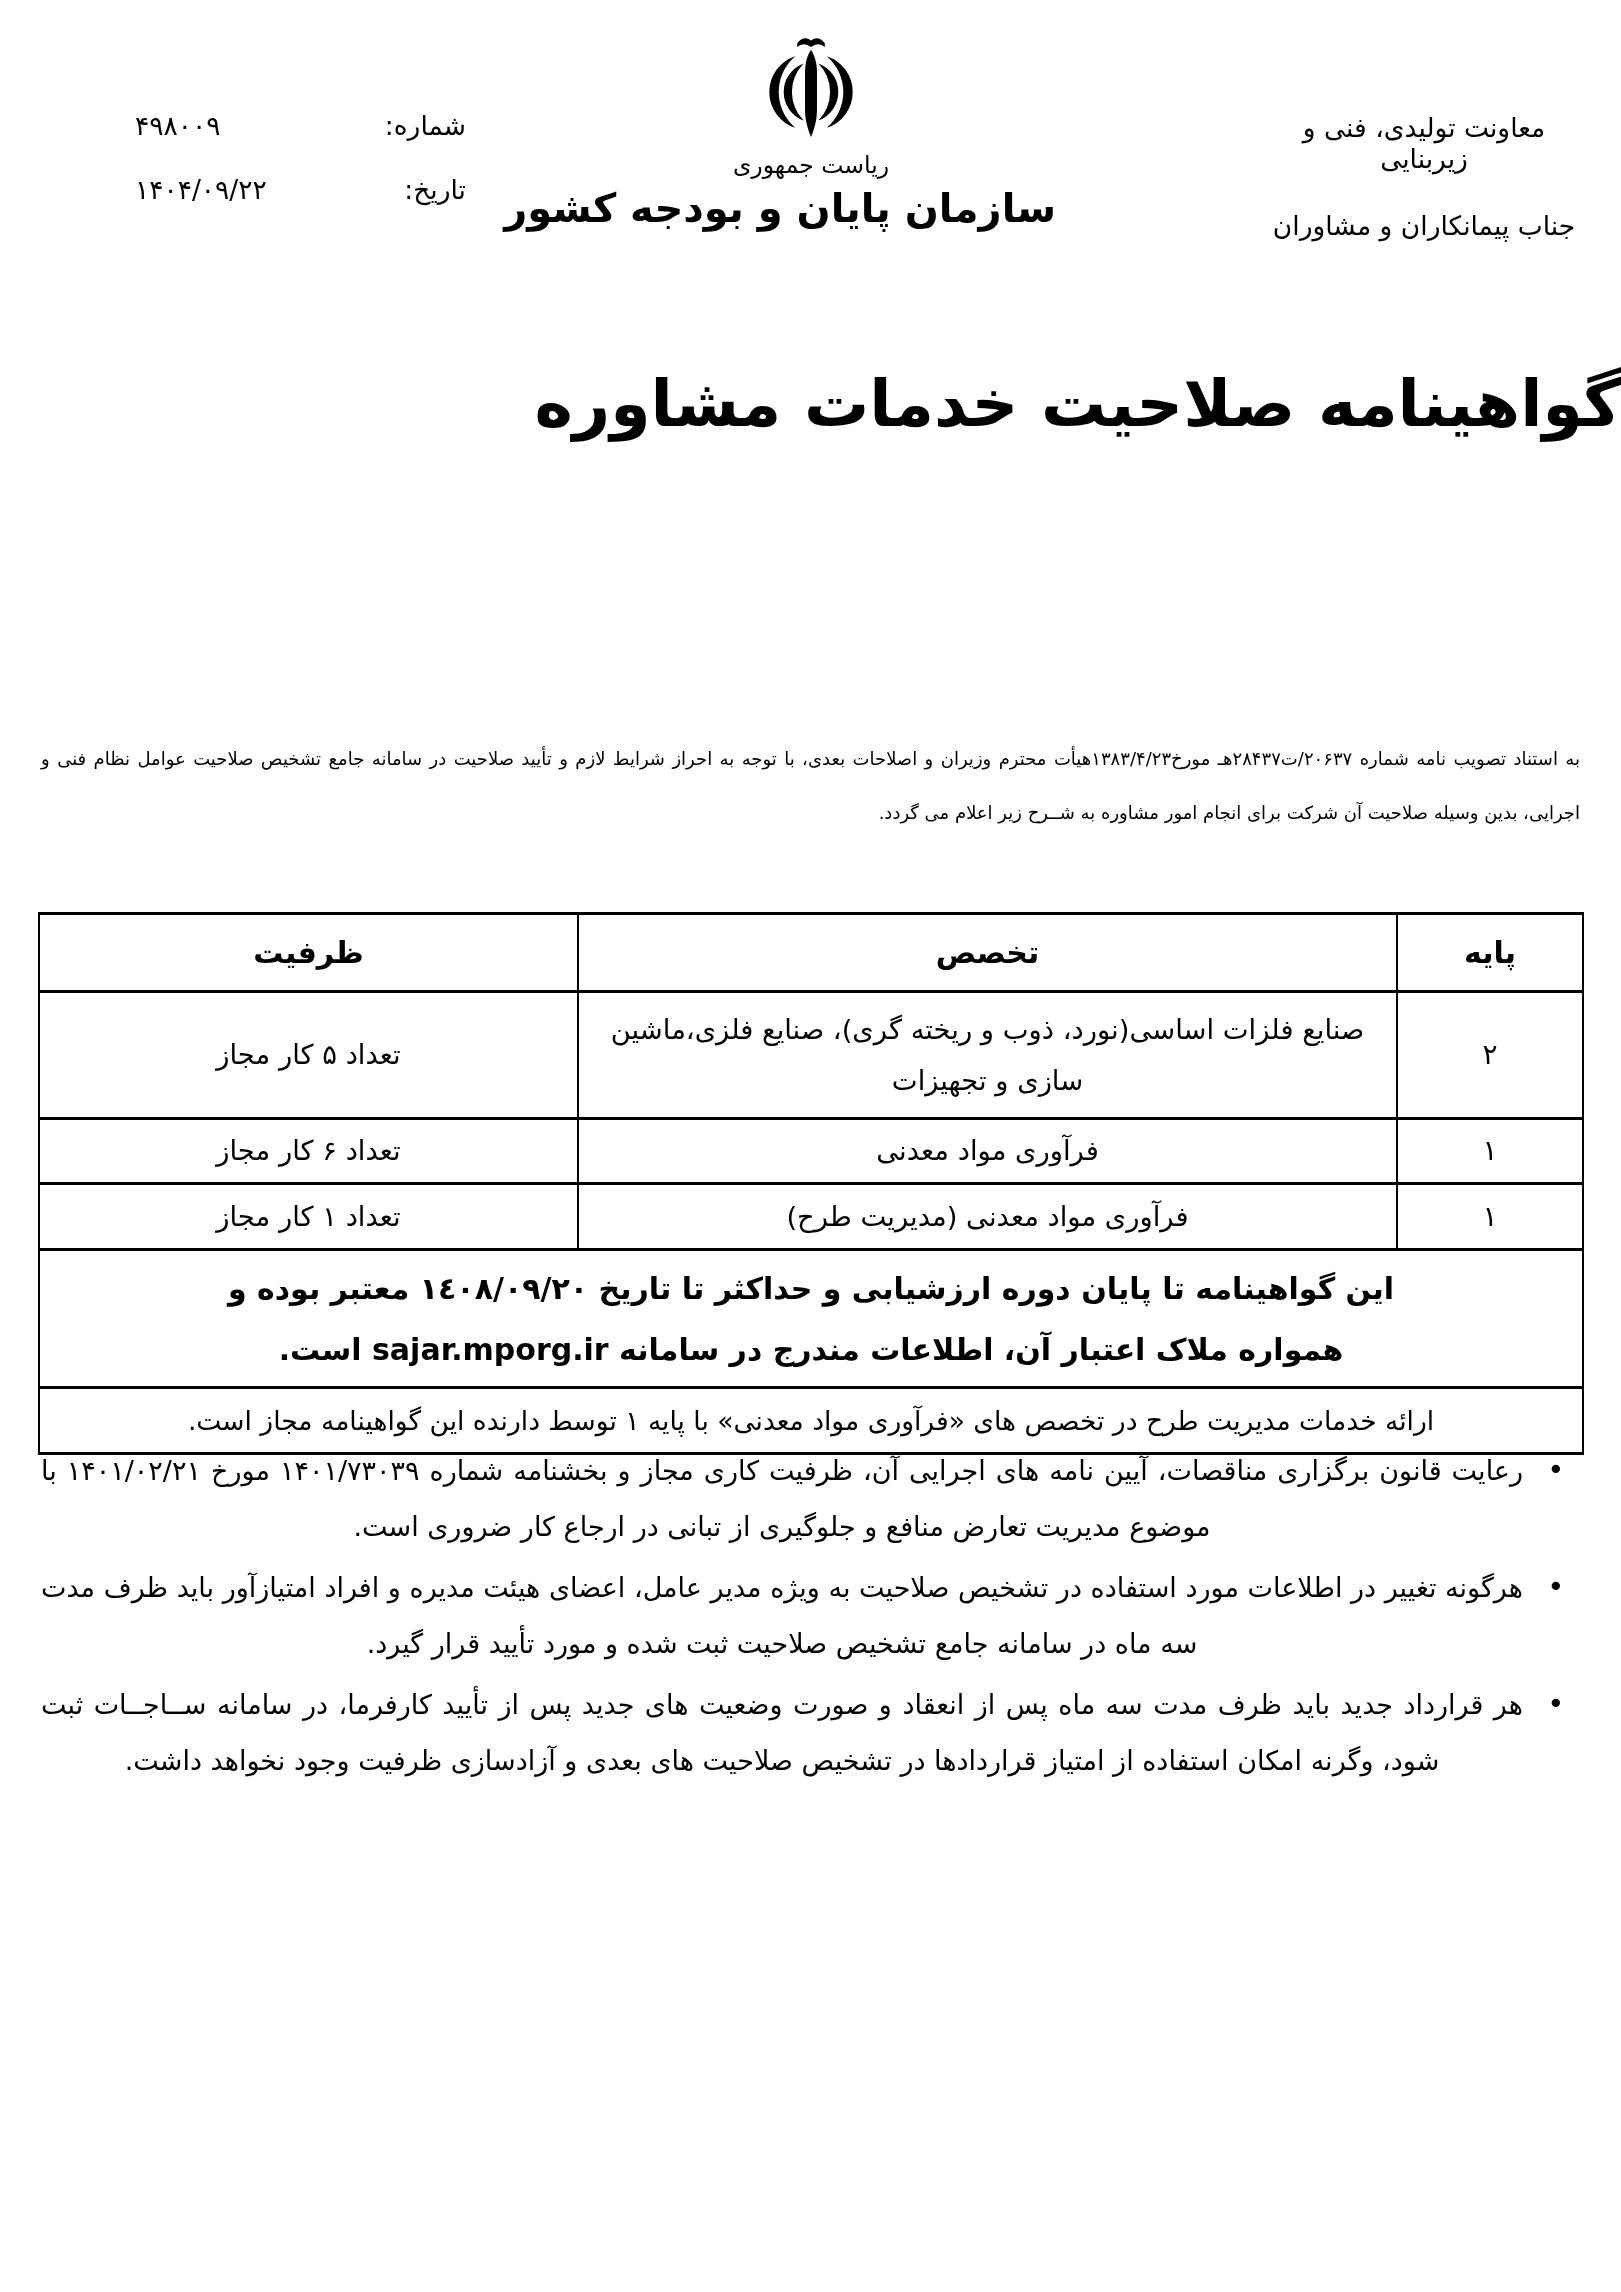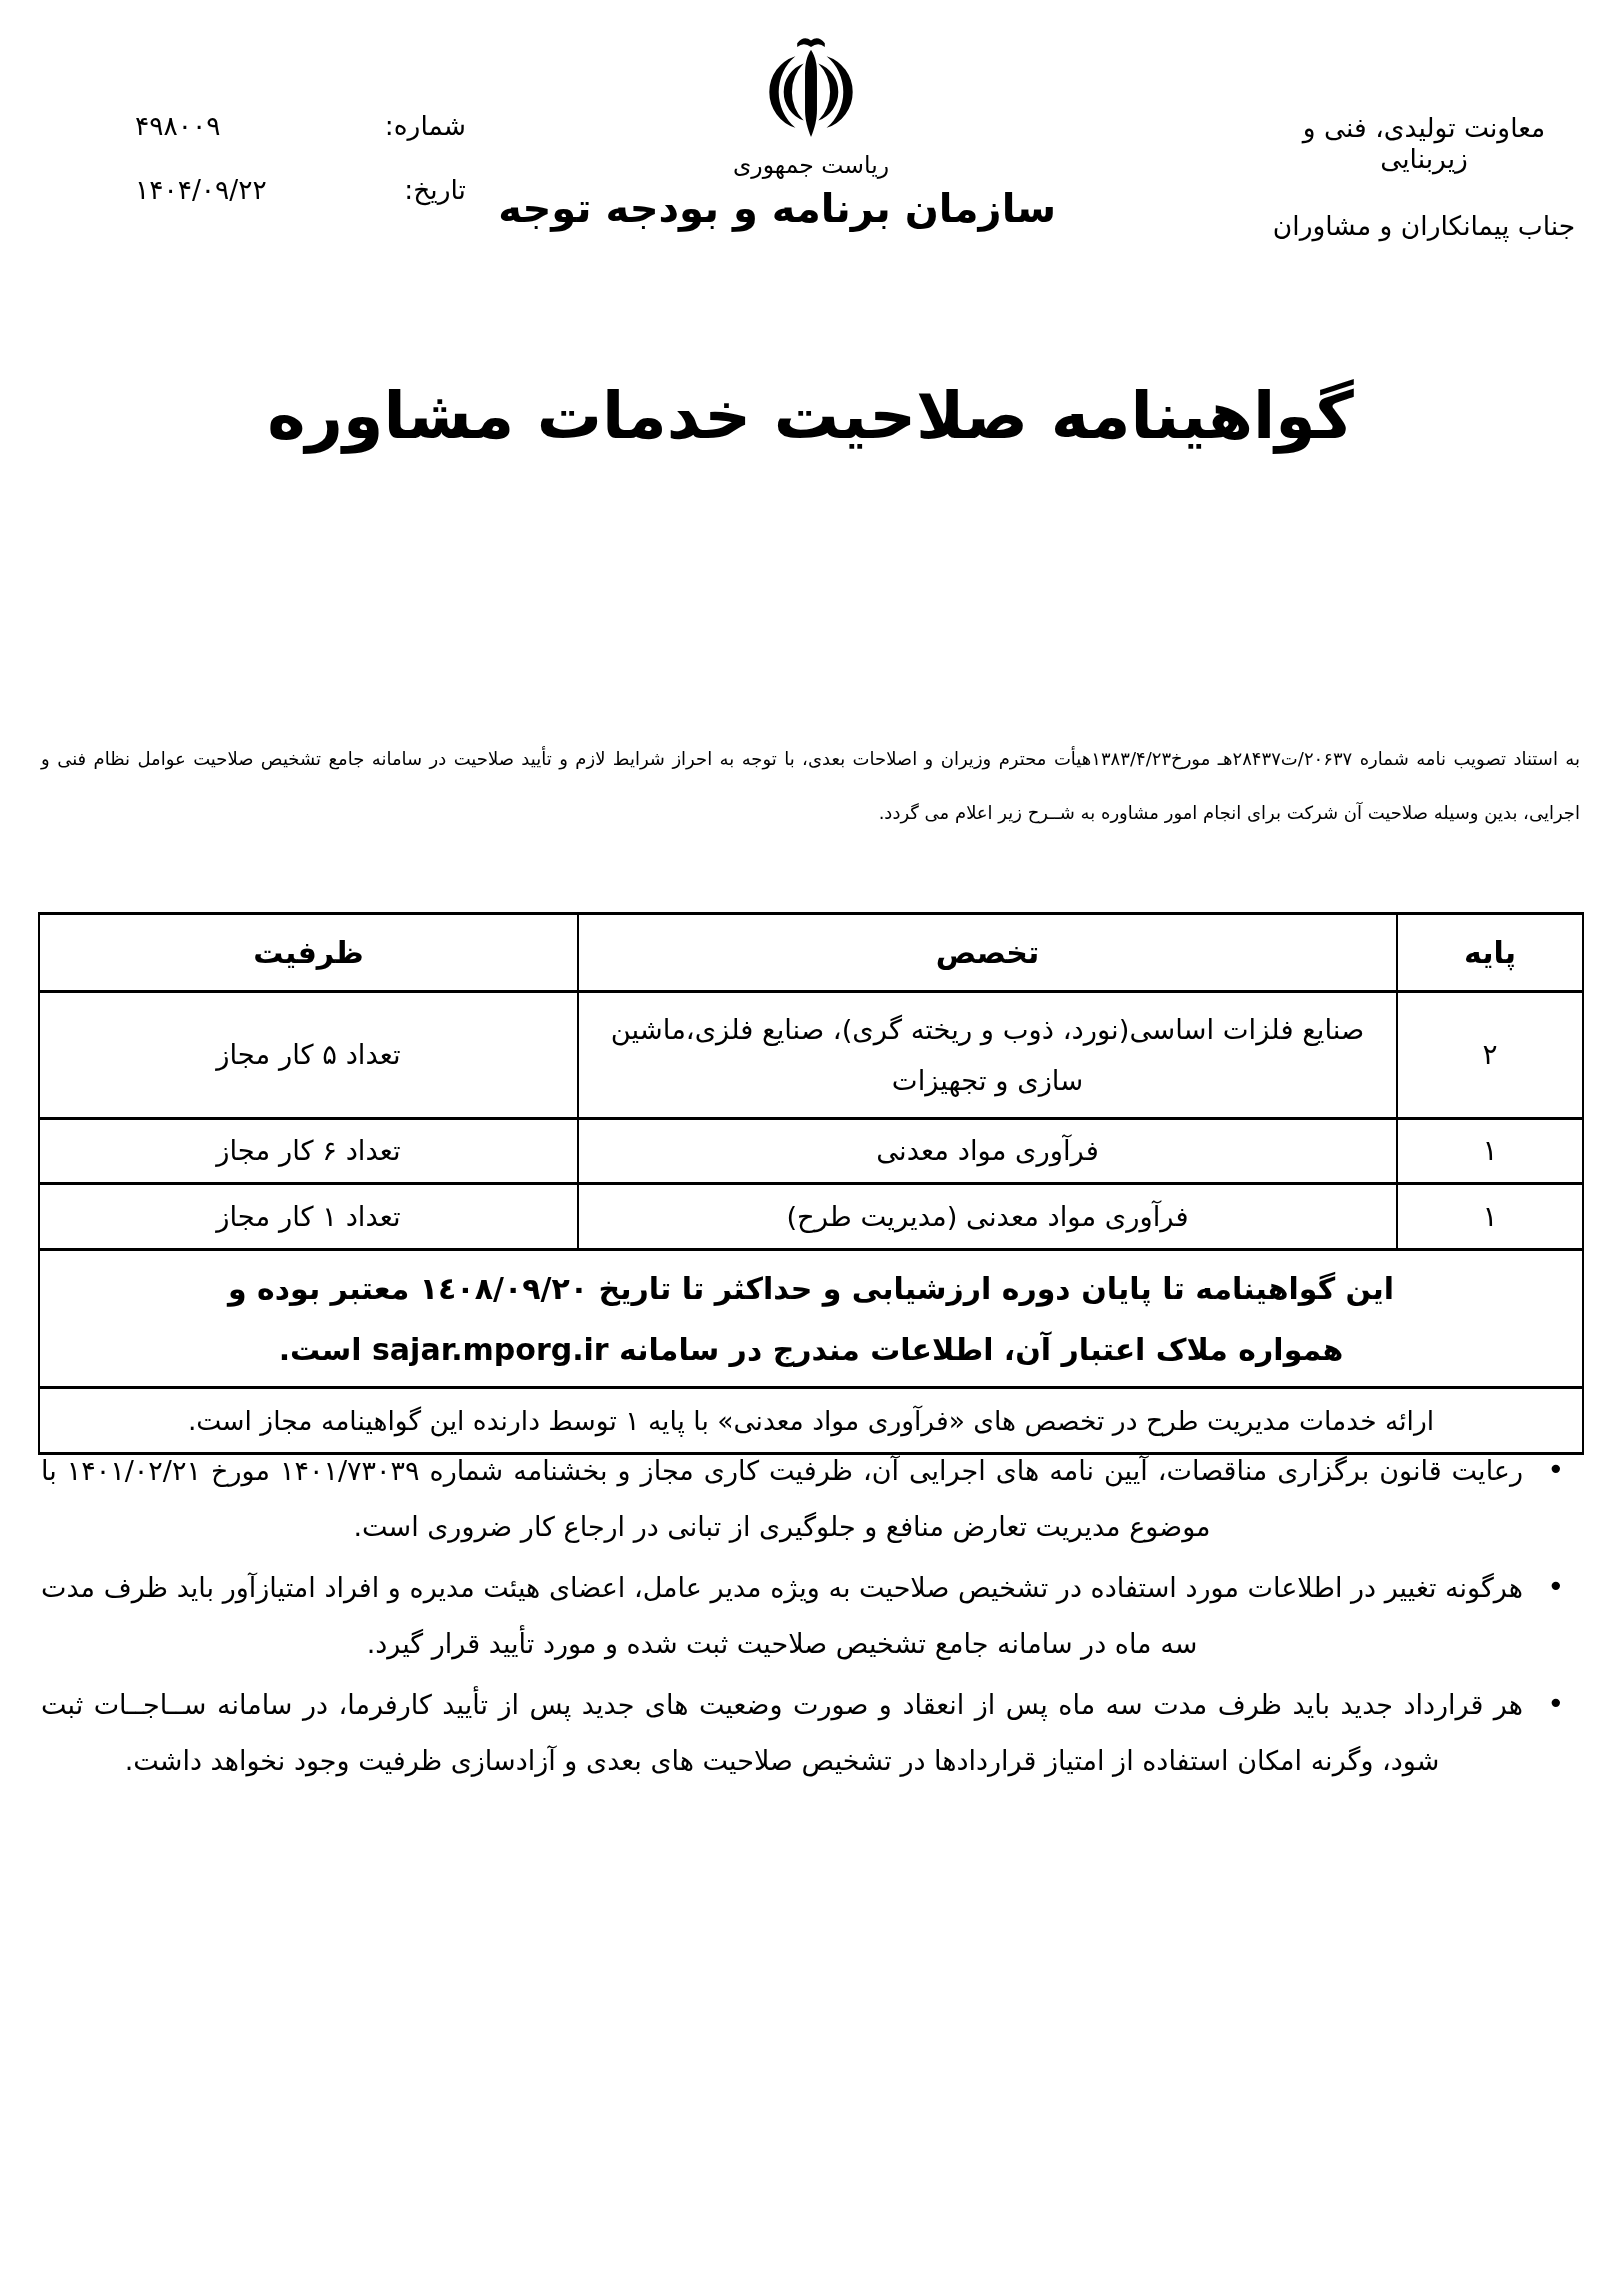--- a/index.html
+++ b/index.html
@@ -19,21 +19,21 @@
   .meta-row + .meta-row{margin-top:33px;}
   .meta-label{font-weight:400;}
   .meta-value{letter-spacing:1px;}
   .hdr-center{position:absolute;left:566px;top:35px;width:490px;text-align:center;}
   .emblem{display:block;margin:0 auto;}
   .org-small{font-size:23.5px;margin-top:2px;}
   .org-large{font-size:40px;font-weight:700;margin-top:5.9px;white-space:nowrap;}
   .hdr-right{position:absolute;left:1255px;top:112px;width:338px;text-align:center;font-size:26.5px;}
   .dept2{margin-top:36px;}
   
-  .title{position:absolute;top:378px;left:0;width:100%;text-align:center;
+  .title{position:absolute;top:366px;left:0;width:100%;
          font-size:65px;font-weight:700;letter-spacing:0;}
   
   .addressee{position:absolute;top:510px;right:43px;left:43px;text-align:right;
              font-weight:700;font-size:29px;line-height:63px;}
   
   .intro{position:absolute;top:714px;right:41px;left:41px;
          font-size:18px;line-height:54px;text-align:justify;}
   
   .qtable{position:absolute;top:912px;left:38px;width:1545px;
           border-collapse:collapse;table-layout:fixed;}
@@ -83,21 +83,21 @@
       <g fill="#000">
         <path d="M35 9 Q42 0 50 6 Q58 0 65 9 L65 13 Q58 7 50 13 Q42 7 35 13 Z"></path>
         <path d="M50 16 C45 24 43.5 32 43.5 42 L43.5 81 C43.5 92 46 101 50 111 C54 101 56.5 92 56.5 81 L56.5 42 C56.5 32 55 24 50 16 Z"></path>
         <path d="M42 31 A33 33 0 0 0 42 93 A44 44 0 0 1 42 31 Z"></path>
         <path d="M58 31 A33 33 0 0 1 58 93 A44 44 0 0 0 58 31 Z"></path>
         <path d="M33 23 A41 41 0 0 0 33 101 A51 51 0 0 1 33 23 Z"></path>
         <path d="M67 23 A41 41 0 0 1 67 101 A51 51 0 0 0 67 23 Z"></path>
       </g>
     </svg>
     <div class="org-small">ریاست جمهوری</div>
-    <div class="org-large">سازمان برنامه و بودجه توجه</div>
+    <div class="org-large">سازمان پایان و بودجه کشور</div>
   </div>
 
   <div class="hdr-right">
     <div class="dept1">معاونت تولیدی، فنی و زیربنایی</div>
     <div class="dept2">جناب پیمانکاران و مشاوران</div>
   </div>
 
   <div class="title">گواهینامه صلاحیت خدمات مشاوره</div>
 
 

